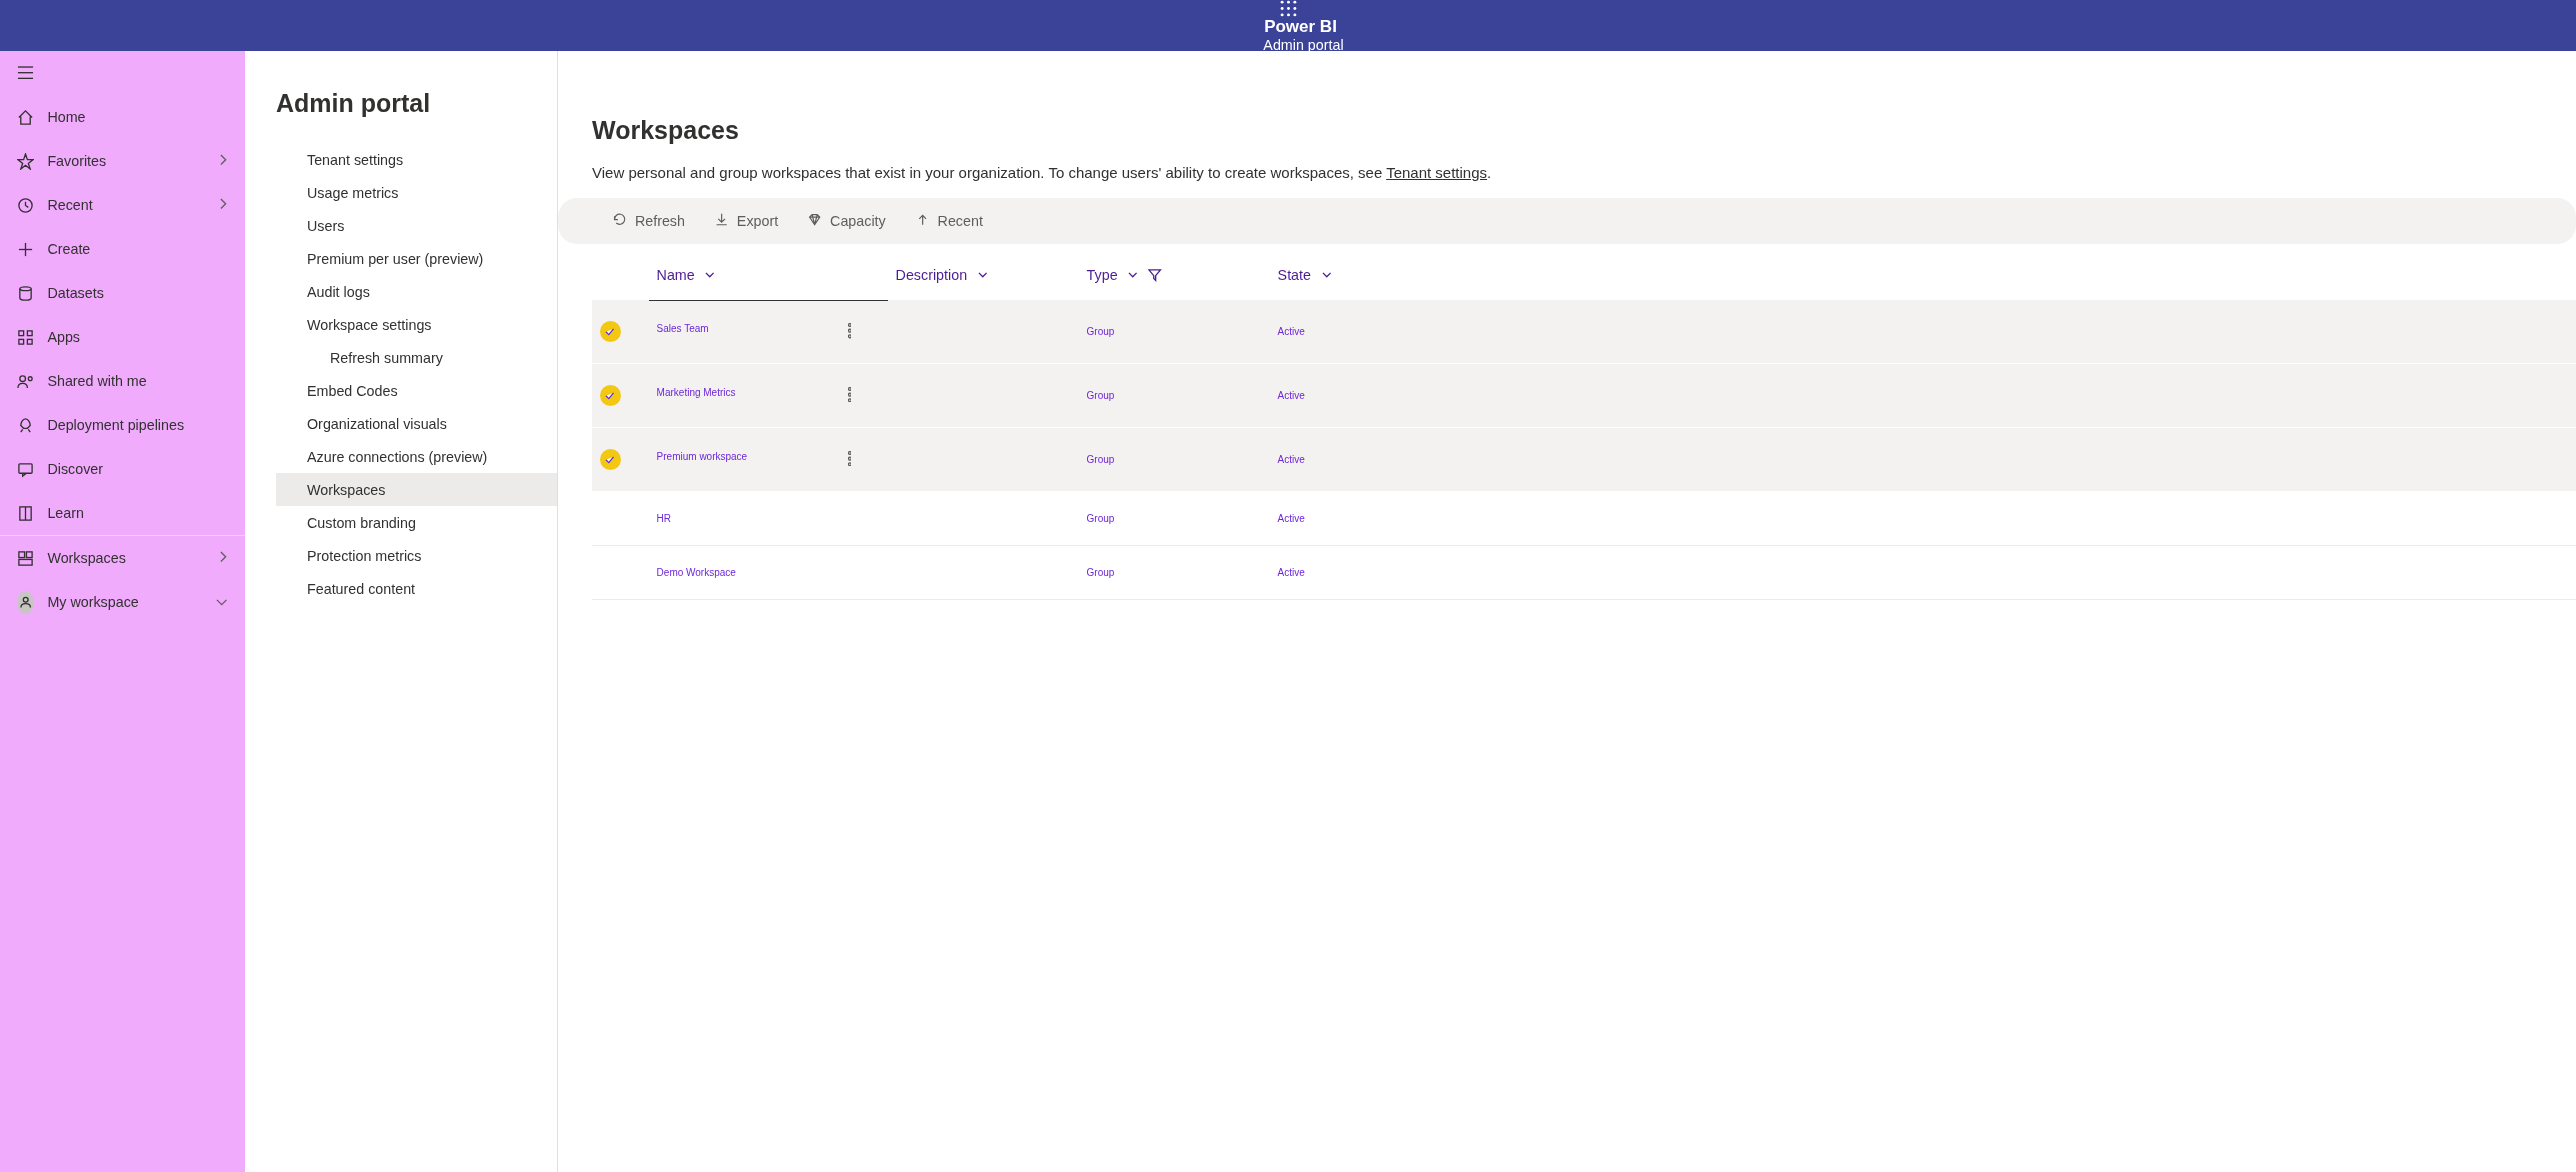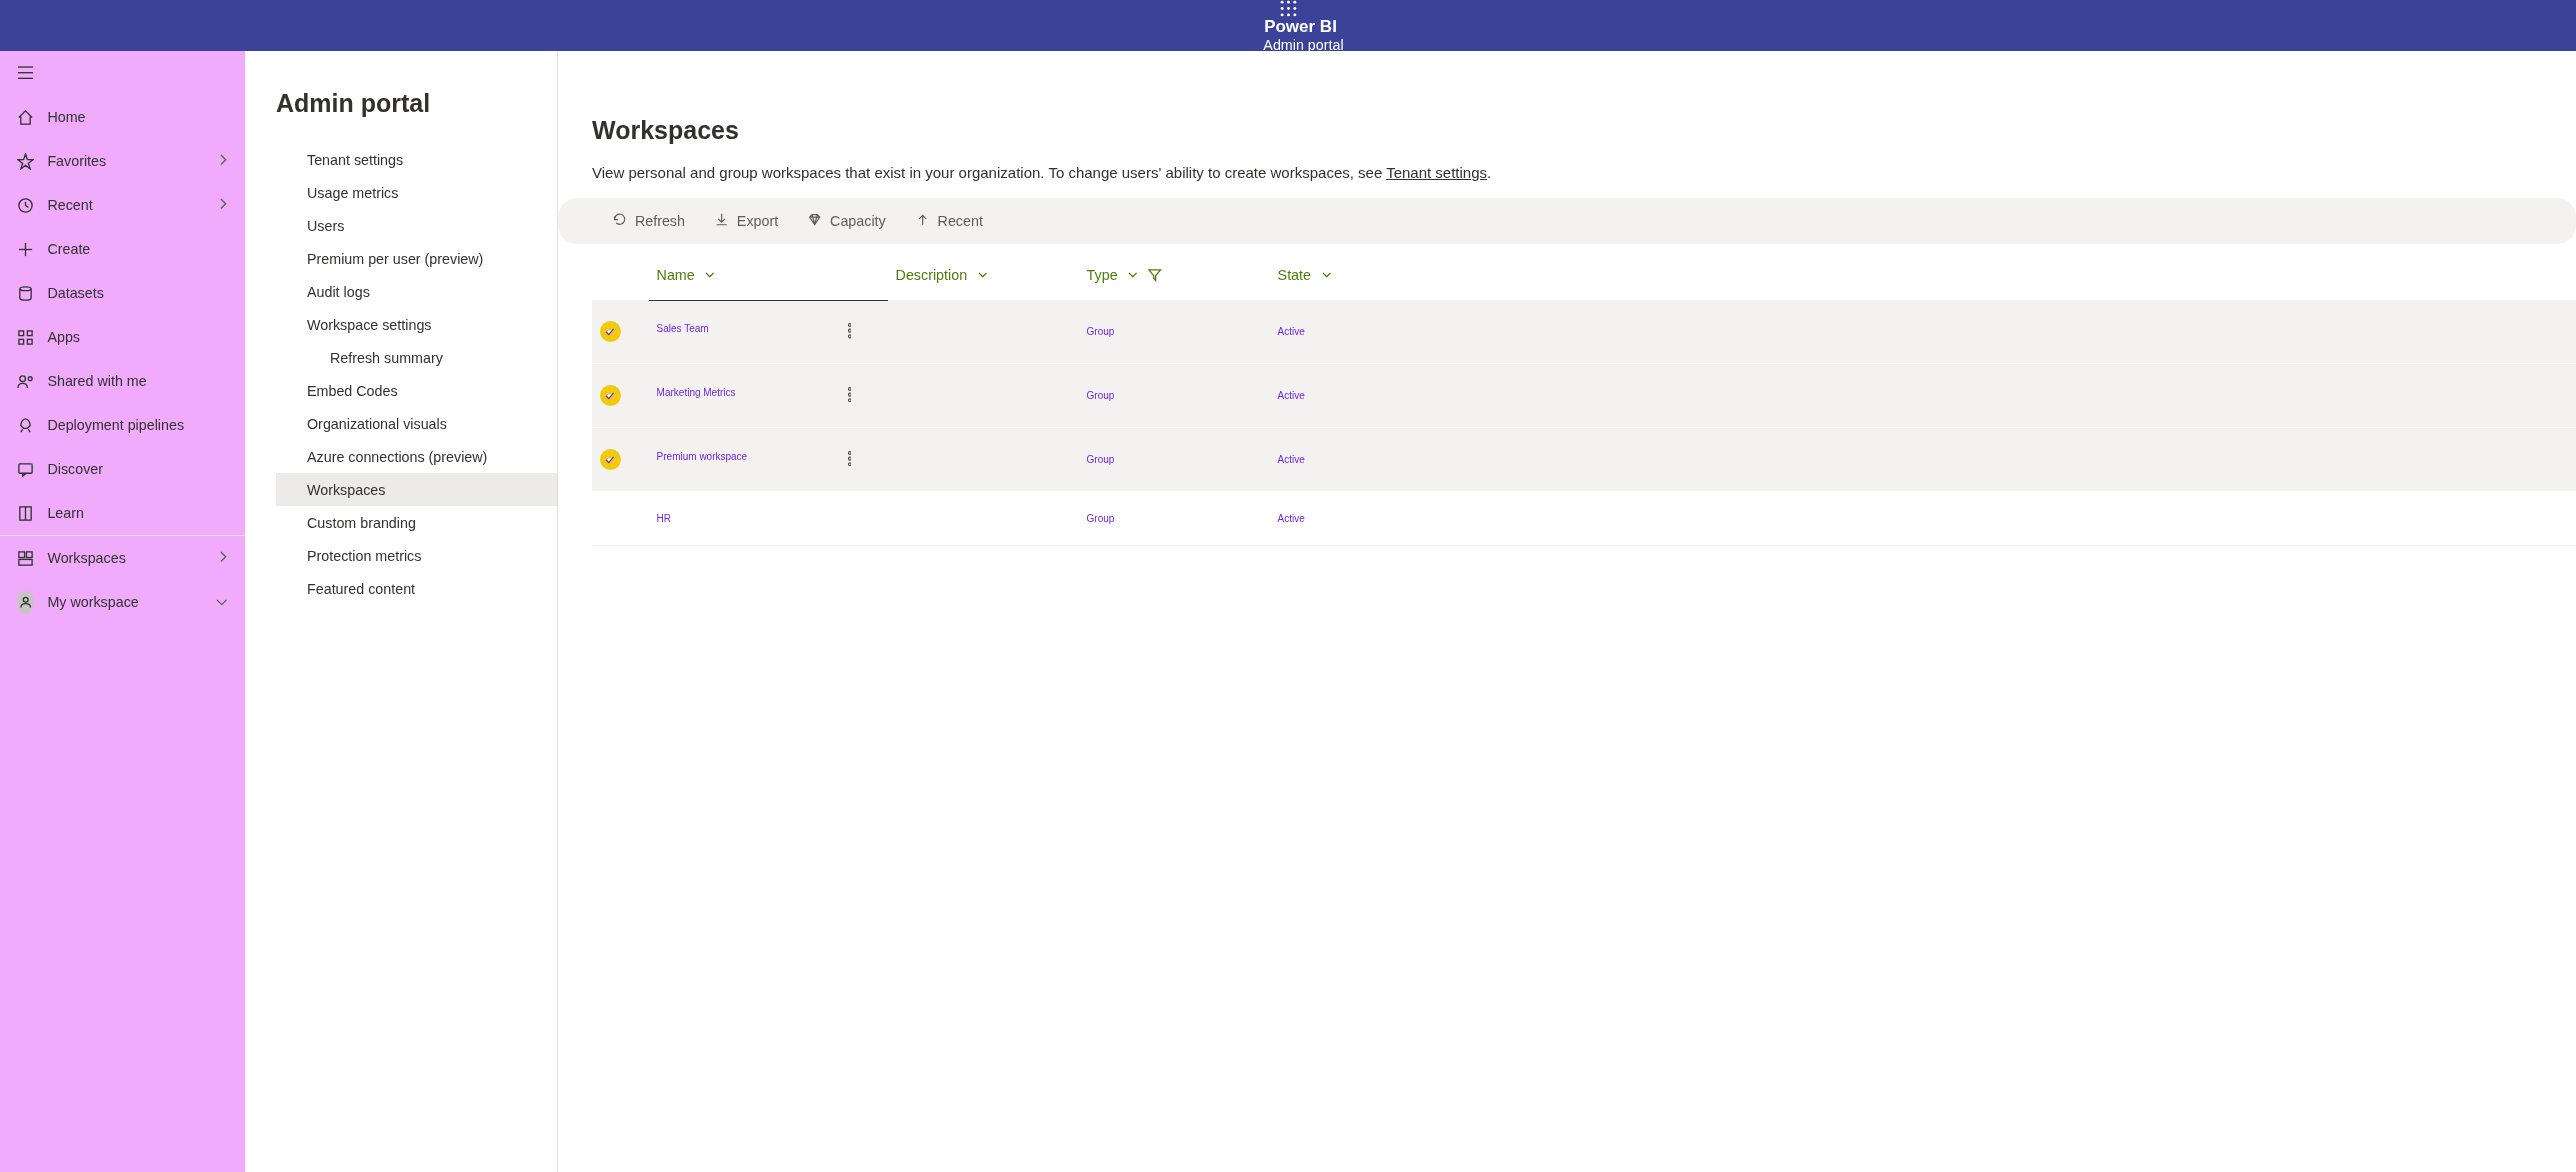--- a/index.html
+++ b/index.html
@@ -33,21 +33,21 @@
   .content { flex:1; padding: 65px 0 0 34px; overflow:hidden; }
   .content h2 { font-size: 25px; font-weight:600; margin-bottom: 19px; }
   .desc { font-size:15px; color:#323130; margin-bottom: 0px; }
   .desc a { color:#323130; text-decoration:underline; }
 
   .toolbar { background:#f3f2f1; height:46px; display:flex; align-items:center; gap:29px; padding:0 19px; margin-top: 17px; margin-left:-34px; padding-left: 54px; border-radius: 19px;}
   .tool { display:flex; align-items:center; gap:7.6px; color:#605e5c; font-size:14.3px; cursor:pointer;}
   .tool svg { width:15.3px; height:15.3px; }
 
   table.grid { width:100%; border-collapse:collapse; margin-top: 5.7px; }
-  .grid th { text-align:left; font-weight:400; font-size:14.3px; color:#4d7c0f; padding: 17px 7.6px; }
+  .grid th { text-align:left; font-weight:400; font-size:14.3px; color:#4c1d95; padding: 17px 7.6px; }
   .grid th .hdr { display:inline-flex; align-items:center; gap:9.6px; }
   .hdr-under { border-bottom: 1.9px solid #323130; }
   .grid td { font-size:10px; color:#6d28d9; padding: 21px 7.6px; }
   .grid tr.sel { background:#f3f2f1; border-bottom: 1.9px solid #fff;}
   .checkcircle { width:21px; height:21px; border-radius:50%; background:#f2c811; display:inline-flex; align-items:center; justify-content:center; }
   .checkcircle svg { width:11.5px; height:11.5px; fill:#fff; }
   .more { color:#605e5c; cursor:pointer; }
   .row-sep td { border-bottom:1px solid #edebe9; }
   
   svg { stroke: currentColor; fill:none; stroke-width:1.4; }
@@ -347,18 +347,25 @@
               <td>Group</td>
               <td>Active</td>
             </tr>
             <tr class="row-sep">
               <td></td>
               <td><span>HR</span></td>
               <td></td>
               <td>Group</td>
               <td>Active</td>
             </tr>
+            <tr class="row-sep">
+              <td></td>
+              <td><span>Demo Workspace</span></td>
+              <td></td>
+              <td>Group</td>
+              <td>Active</td>
+            </tr>
           </tbody>
        </table>
      </div>
   </div>
 </div>
 
 
 </body></html>

